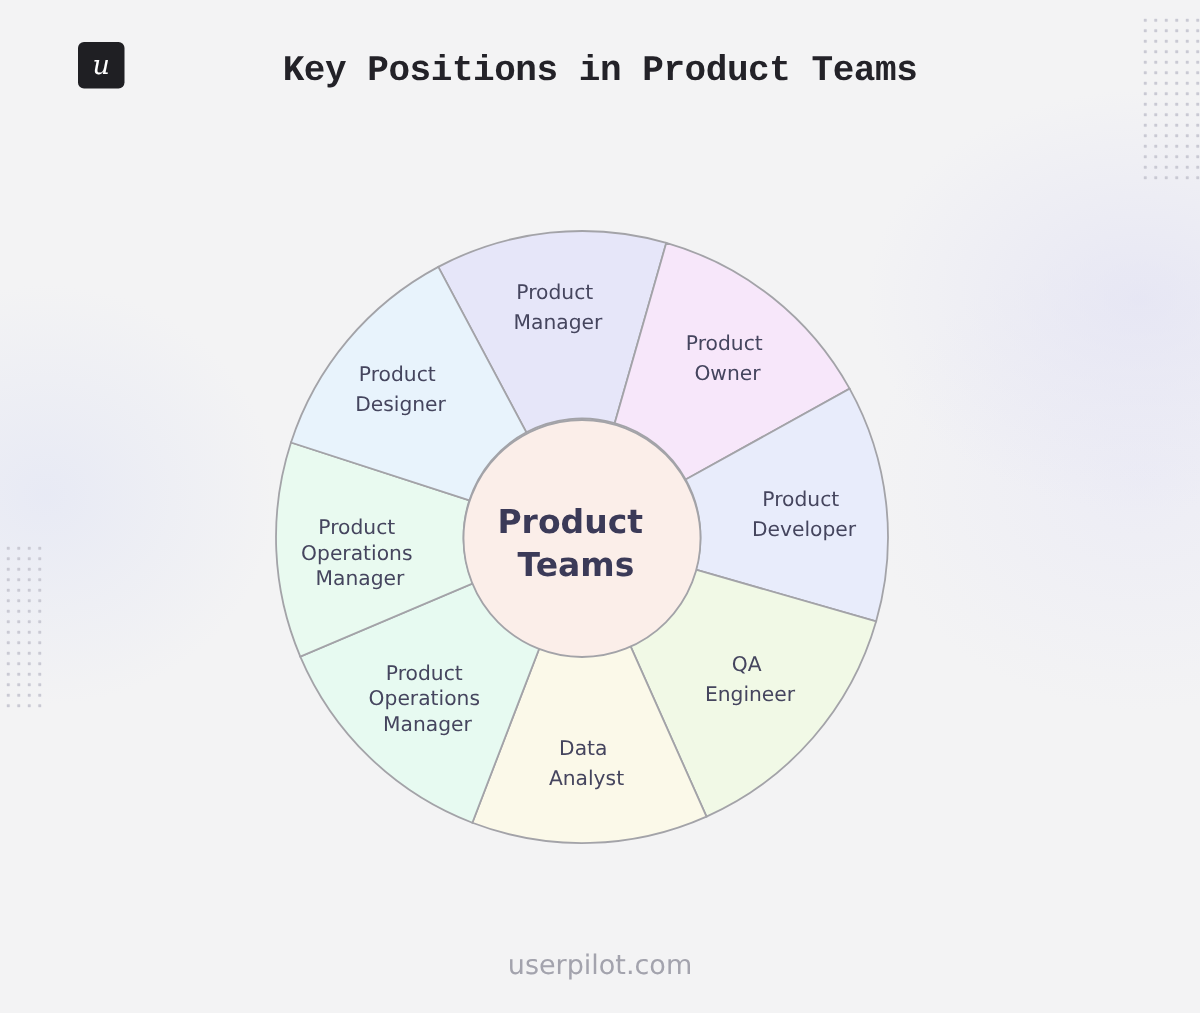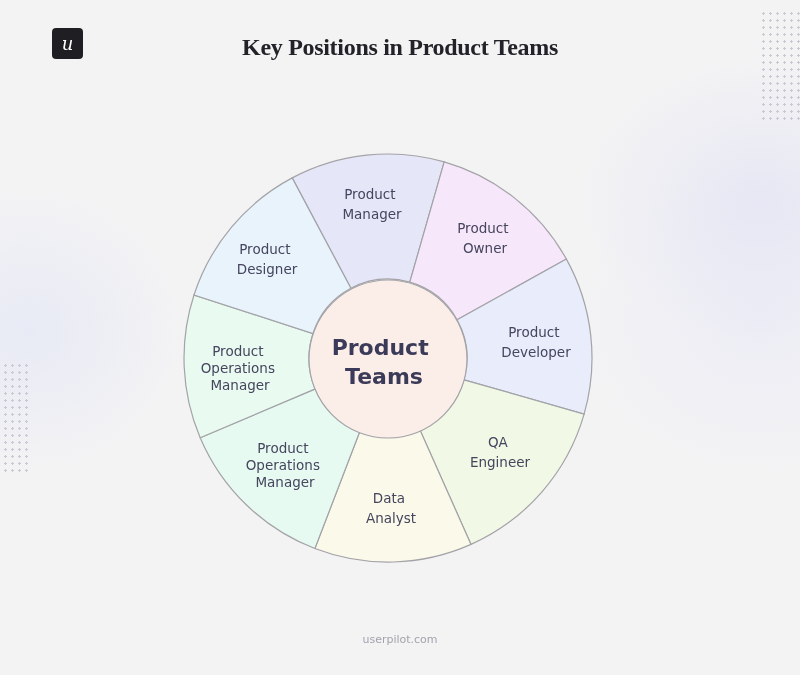--- a/index.html
+++ b/index.html
@@ -26,33 +26,33 @@
     background-size: 7px 7px;
   }
   .logo {
     position: absolute; left: 52px; top: 28px; width: 31px; height: 31px;
     background: #1f1f23; border-radius: 4px;
     color: #fff; display: flex; align-items: center; justify-content: center;
     font-family: "DejaVu Serif", serif; font-style: italic; font-size: 18px;
   }
   .title {
     position: absolute; left: 0; right: 0; top: 34px; text-align: center;
-    font-family: Liberation Serif, serif; font-weight: bold;
+    font-family: Liberation Mono, monospace; font-weight: bold;
     font-size: 24px; color: #232228; letter-spacing: -0.3px;
   }
   svg.wheel { position: absolute; left: 0; top: 0; }
   .seg-label {
     font-family: "DejaVu Sans", sans-serif; font-size: 13.5px; fill: #45455e;
   }
   .center-label {
     font-family: "DejaVu Sans", sans-serif; font-weight: bold; font-size: 22px; fill: #3b3a58;
   }
   .footer {
     position: absolute; left: 0; right: 0; top: 633px; text-align: center;
-    font-size: 11px; color: #a3a3ad;
+    font-size: 18px; color: #a3a3ad;
   }
 </style>
 </head>
 <body>
 
 <div class="bg-glow"></div>
 <div class="dots-tr"></div>
 <div class="dots-l"></div>
 
 <div class="logo">

